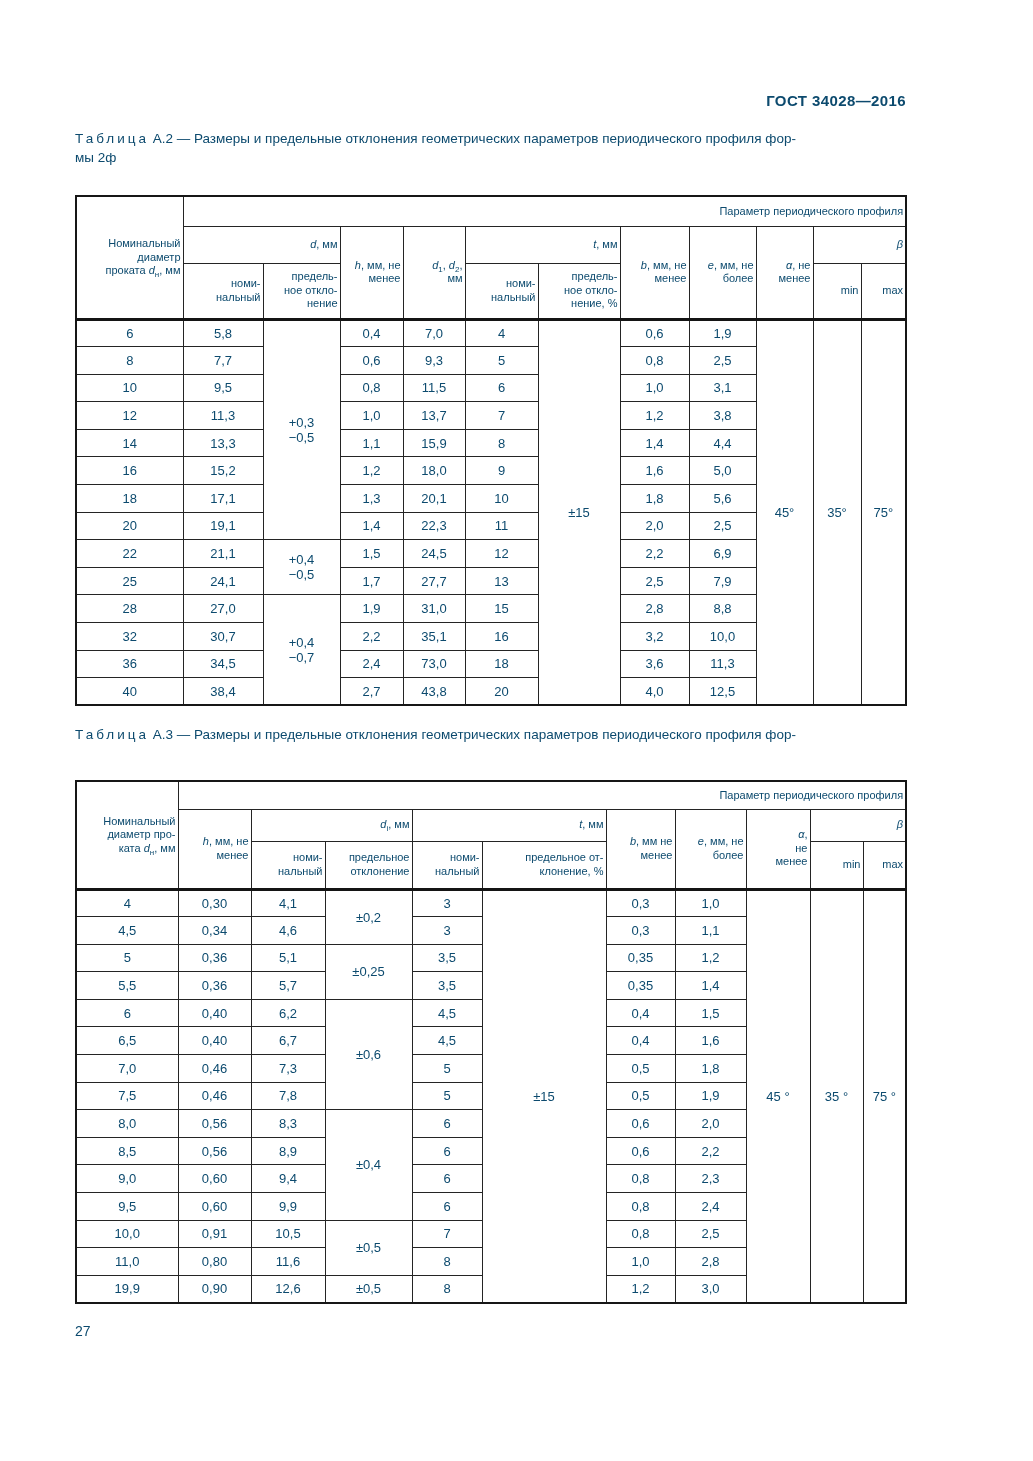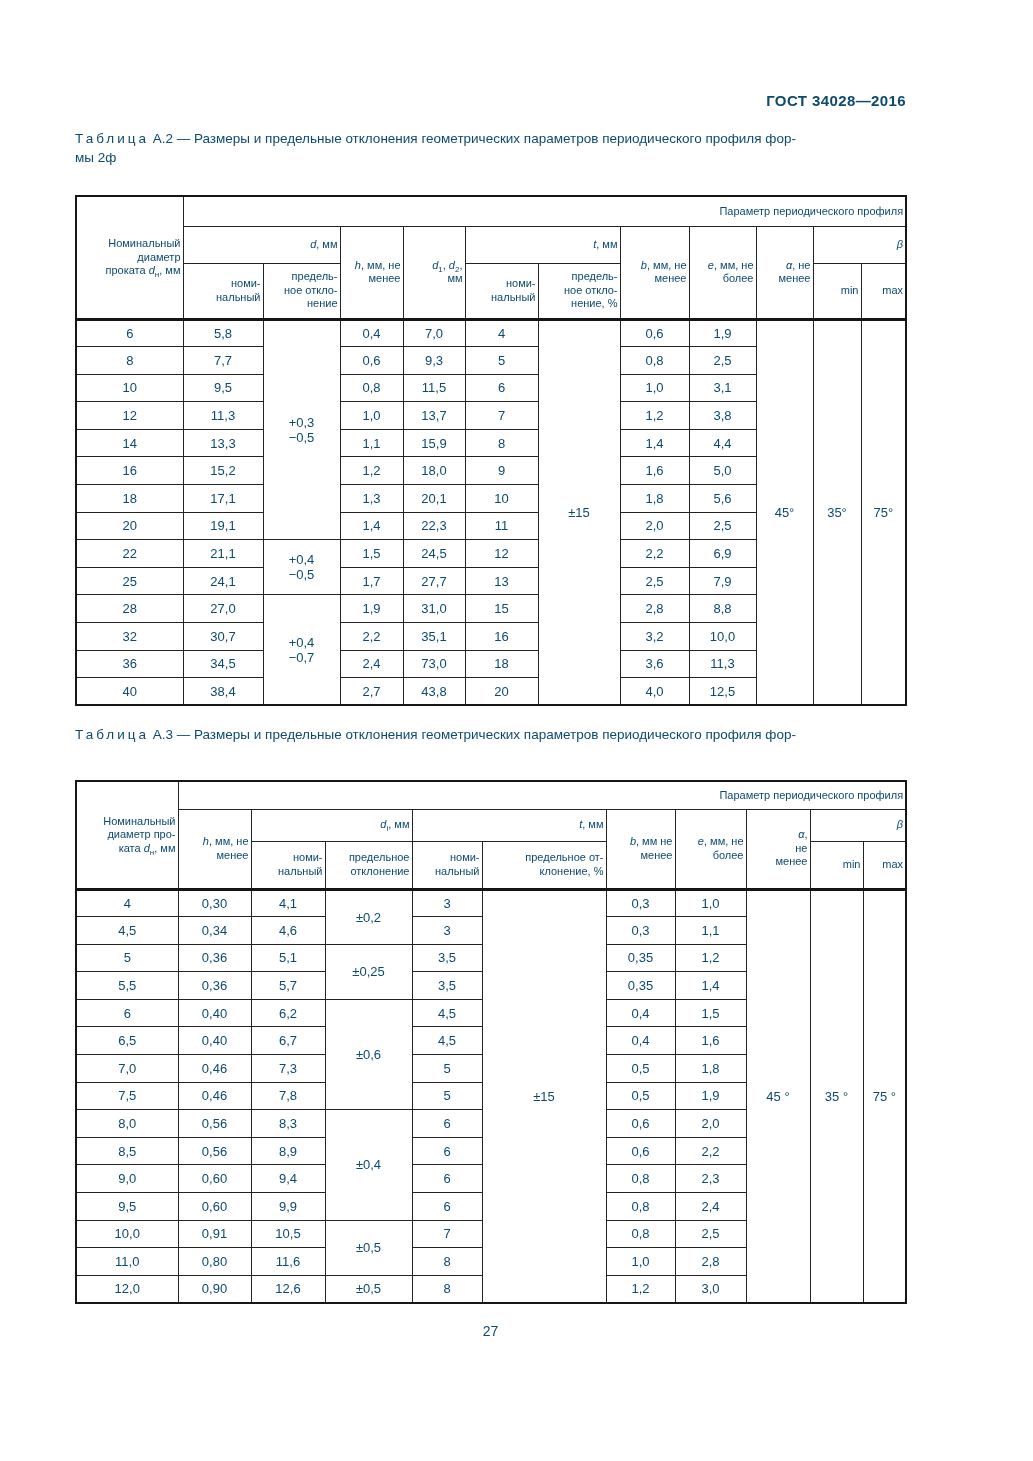--- a/index.html
+++ b/index.html
@@ -44,21 +44,21 @@
   #t2 col:nth-child(7){width:82px;}   #t2 col:nth-child(8){width:69px;}
   #t2 col:nth-child(9){width:67px;}   #t2 col:nth-child(10){width:57px;}
   #t2 col:nth-child(11){width:48px;}  #t2 col:nth-child(12){width:45px;}
   
   #t3 col:nth-child(1){width:102px;}  #t3 col:nth-child(2){width:73px;}
   #t3 col:nth-child(3){width:74px;}   #t3 col:nth-child(4){width:87px;}
   #t3 col:nth-child(5){width:70px;}   #t3 col:nth-child(6){width:124px;}
   #t3 col:nth-child(7){width:69px;}   #t3 col:nth-child(8){width:71px;}
   #t3 col:nth-child(9){width:64px;}   #t3 col:nth-child(10){width:53px;}
   #t3 col:nth-child(11){width:43px;}
-  .page-number{position:absolute;top:1323px;left:75px;width:831px;text-align:center;font-size:14px;}
+  .page-number{position:absolute;top:1323px;left:75px;width:831px;text-align:left;font-size:14px;}
 </style>
 </head>
 <body>
 
 <div class="page">
 
   <div class="doc-code">ГОСТ 34028—2016</div>
 
   <div class="caption" id="cap2">
     <div><span class="spaced">Таблица</span><span> А.2 — Размеры и предельные отклонения геометрических параметров периодического профиля фор-</span></div>
@@ -425,21 +425,21 @@
         </tr>
         <tr>
           <td>11,0</td>
           <td>0,80</td>
           <td>11,6</td>
           <td>8</td>
           <td>1,0</td>
           <td>2,8</td>
         </tr>
         <tr>
-          <td>12,0</td>
+          <td>19,9</td>
           <td>0,90</td>
           <td>12,6</td>
           <td>±0,5</td>
           <td>8</td>
           <td>1,2</td>
           <td>3,0</td>
         </tr>
       </tbody>
   </table>
 

